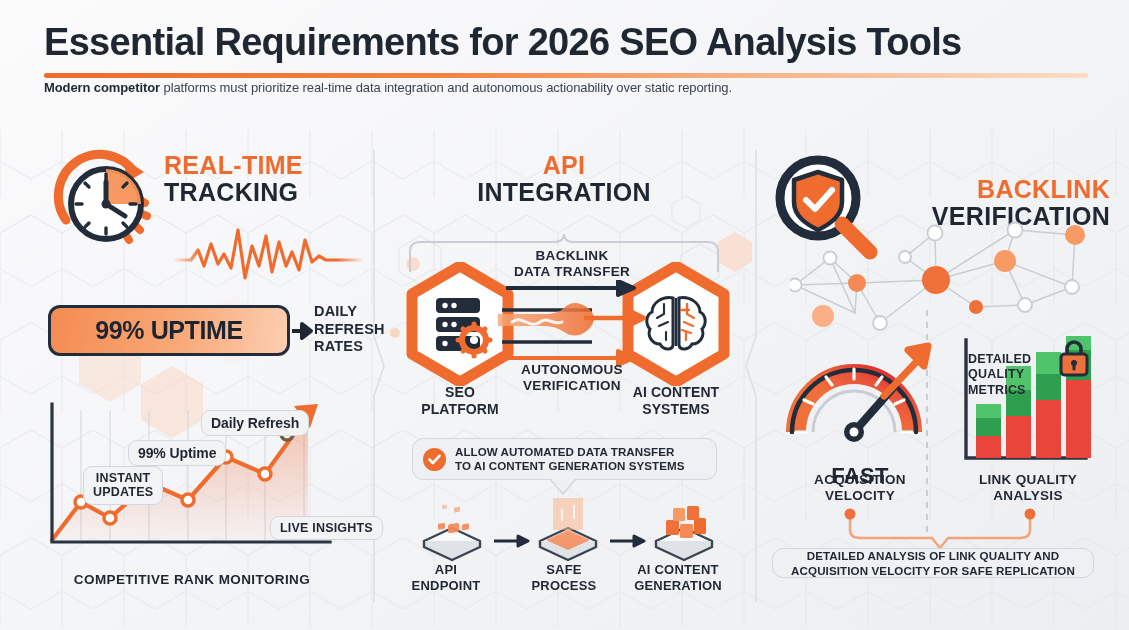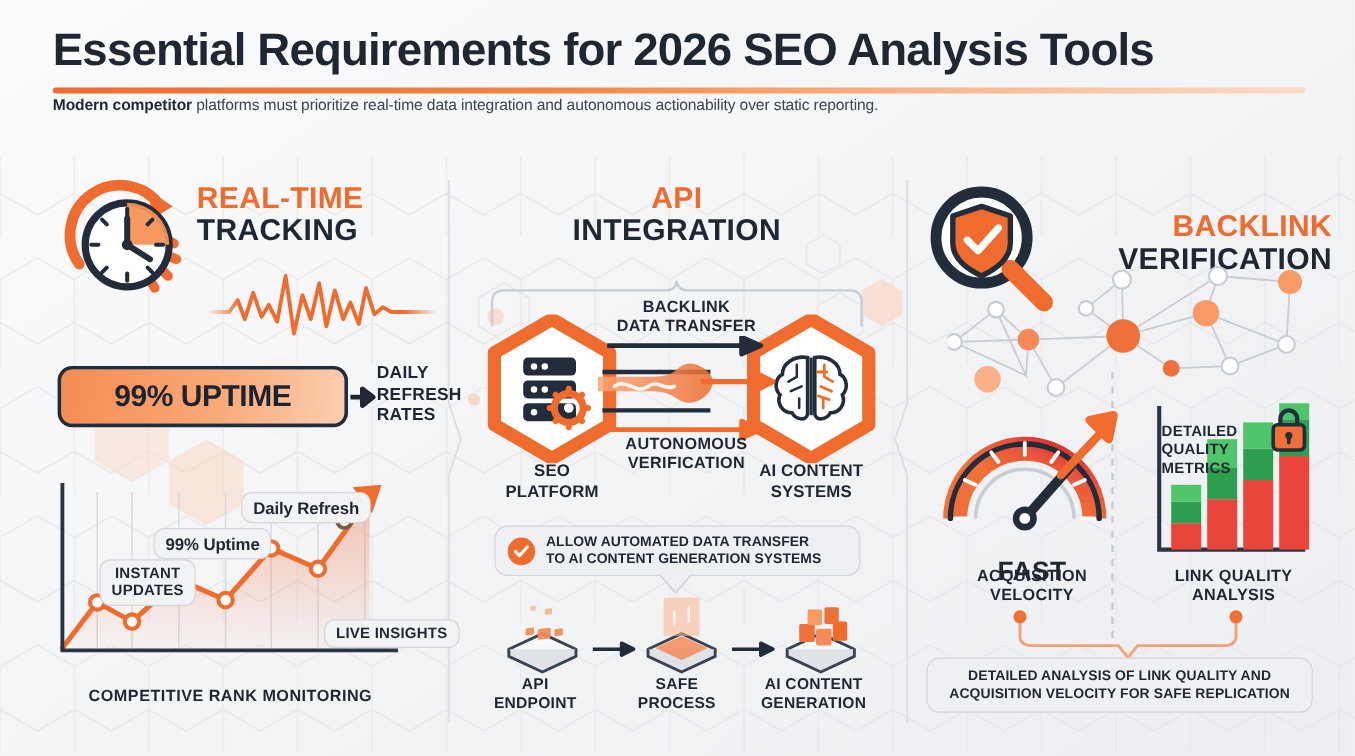--- a/index.html
+++ b/index.html
@@ -104,21 +104,21 @@
   .pipe-label {
     position: absolute; text-align: center; font-size: 13px; font-weight: 700;
     color: #1f2733; line-height: 1.2; letter-spacing: 0.2px;
   }
 
   
   .gauge-label {
     position: absolute; text-align: center; color: #1f2733; font-weight: 700;
   }
   .bottom-note {
-    position: absolute; left: 772px; top: 548px; width: 322px; height: 46px;
+    position: absolute; left: 772px; top: 548px; width: 322px; height: 30px;
     background: #eef0f3; border: 1.5px solid #d2d6dd; border-radius: 11px;
     display: flex; align-items: center; justify-content: center; text-align: center;
   }
   .bottom-note span {
     font-size: 11.6px; font-weight: 700; color: #1f2733;
     line-height: 1.3; letter-spacing: 0.1px;
   }
 </style>
 </head>
 <body>

